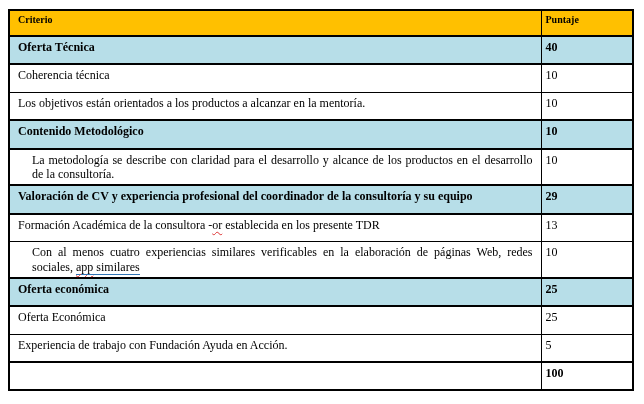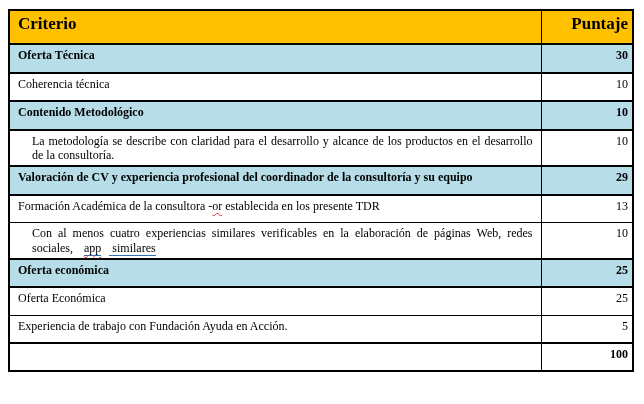--- a/index.html
+++ b/index.html
@@ -33,27 +33,27 @@
     border: 1px solid #000;
     vertical-align: top;
     font-size: 12px;
     line-height: 1.2;
   }
   th.crit, td.crit {
     text-align: left;
     padding: 3px 8px 3px 8px;
   }
   th.pts, td.pts {
-    text-align: right;
+    text-align: left;
     padding: 3px 4px 9px 4px;
   }
   thead th {
     background: var(--header-bg, #FFC000);
     font-weight: bold;
-    font-size: 17px;
+    font-size: 10px;
     padding-top: 5px;
     padding-bottom: 5px;
     border-bottom: 2px solid #000;
   }
   tr.row-section td {
     background: var(--section-bg, #B7DEE8);
     font-weight: bold;
     border-top: 2px solid #000;
     border-bottom: 2px solid #000;
   }
@@ -66,45 +66,48 @@
   tr.tall td { padding-bottom: 17px; }
   .spellcheck {
     text-decoration-line: underline;
     text-decoration-style: wavy;
     text-decoration-color: var(--spell-color, #dd3333);
     text-decoration-thickness: 1px;
     text-underline-offset: 2px;
   }
   .underline {
     border-bottom: 1.5px solid var(--underline-color, #2E74B5);
-    margin-left: 8px;
   }
 </style>
 </head>
 <body>
 
 <div class="page">
   <table class="eval">
     <colgroup>
       <col class="c-crit">
       <col class="c-pts">
     </colgroup>
     <thead>
       <tr>
         <th class="crit">Criterio</th>
         <th class="pts">Puntaje</th>
       </tr>
     </thead>
     <tbody id="tbody">
         <tr class="row-section">
           <td class="crit"><span>Oferta Técnica</span></td>
-          <td class="pts">30</td>
+          <td class="pts">40</td>
         </tr>
         <tr class="row-item">
           <td class="crit"><span>Coherencia técnica</span></td>
+          <td class="pts">10</td>
+        </tr>
+        <tr class="row-item">
+          <td class="crit"><span>Los objetivos están orientados a los productos a alcanzar en la mentoría.</span></td>
           <td class="pts">10</td>
         </tr>
         <tr class="row-section">
           <td class="crit"><span>Contenido Metodológico</span></td>
           <td class="pts">10</td>
         </tr>
         <tr class="row-item">
           <td class="crit justify"><span>La metodología se describe con claridad para el desarrollo y alcance de los productos en el desarrollo de la consultoría.</span></td>
           <td class="pts">10</td>
         </tr>

